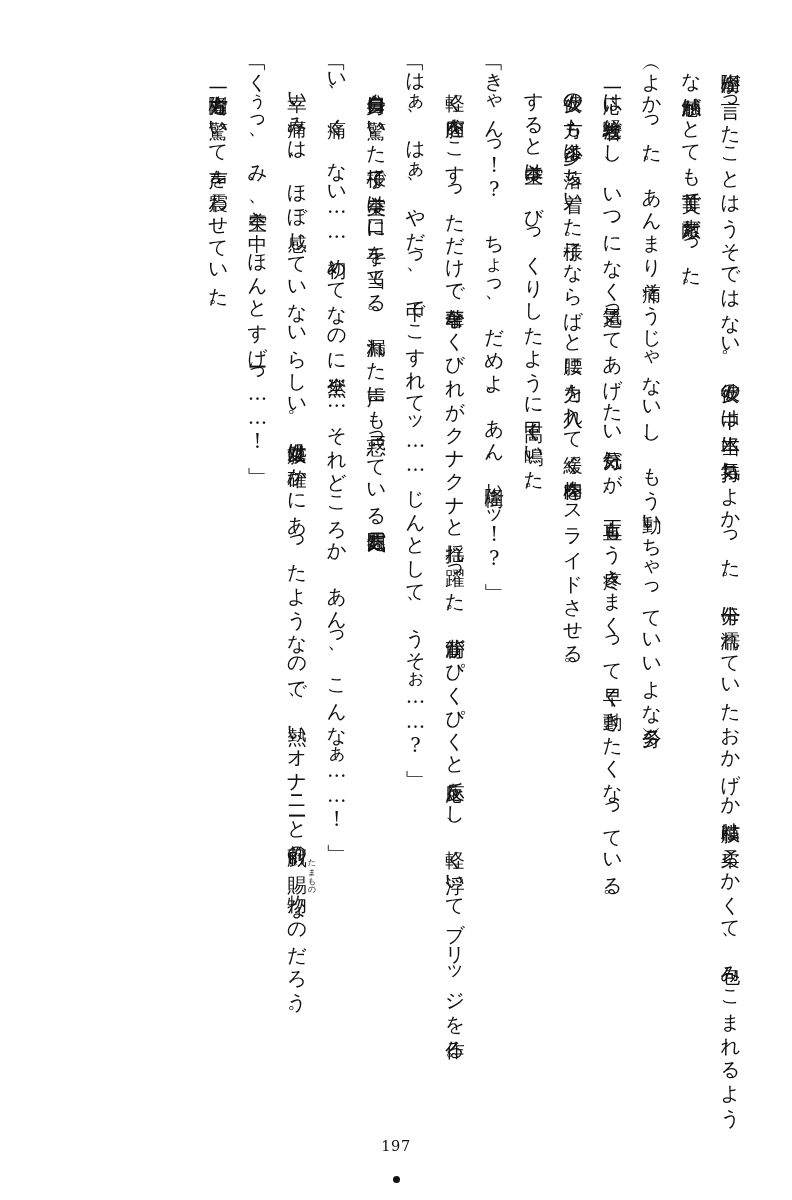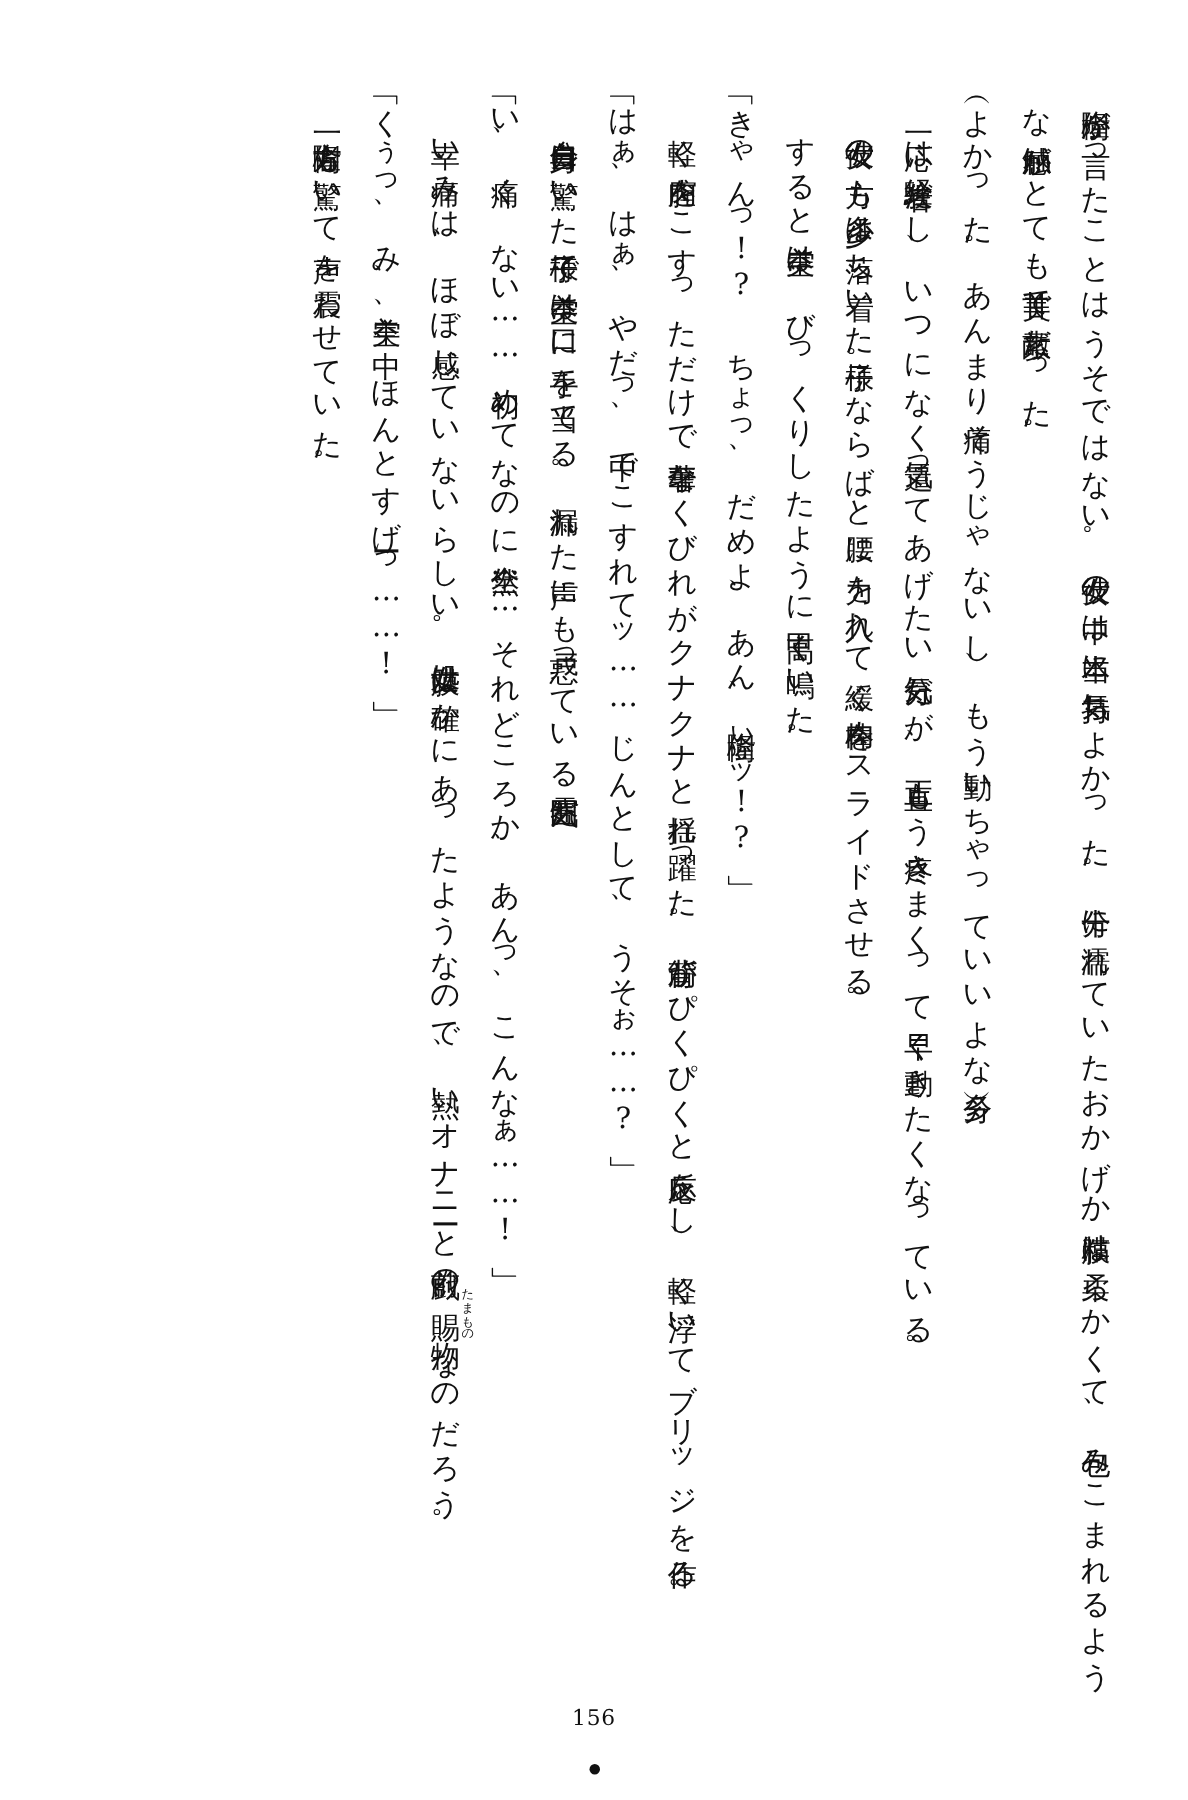--- a/index.html
+++ b/index.html
@@ -89,17 +89,17 @@
     <p>「きゃんっ!?　ちょっ、だめよ、あん、隆樹ぃッ!?」</p>
     <p class="indent">軽く膣肉をこすっただけで華奢なくびれがクナクナと揺れ躍った。背筋がぴくぴくと反応をし、軽く浮いてブリッジを作る。</p>
     <p>「はぁ、はぁ、やだっ、中でこすれてッ……じんとして、うそぉ……?」</p>
     <p class="indent">自分自身に驚いた様子で美空は口に手を当てる。漏れた声にも戸惑っている雰囲気だ。</p>
     <p>「い、痛く、ない……初めてなのに全然……それどころか、あんっ、こんなぁ……!」</p>
     <p class="indent"><span>幸い痛みは、ほぼ感じていないらしい。処女膜は確かにあったようなので、熱いオナニーと前戯の<ruby>賜物<rt>たまもの</rt></ruby>なのだろう。</span></p>
     <p>「くぅっ、み、美空、中、ほんとすげーっ……!」</p>
     <p class="indent">一方隆樹も驚いて声を震わせていた。</p>
   </div>
 
-  <div class="page-number">156</div>
+  <div class="page-number">197</div>
 
   <div class="footer-mark"><span class="dot"></span></div>
 
 </div>
 
 </body></html>

